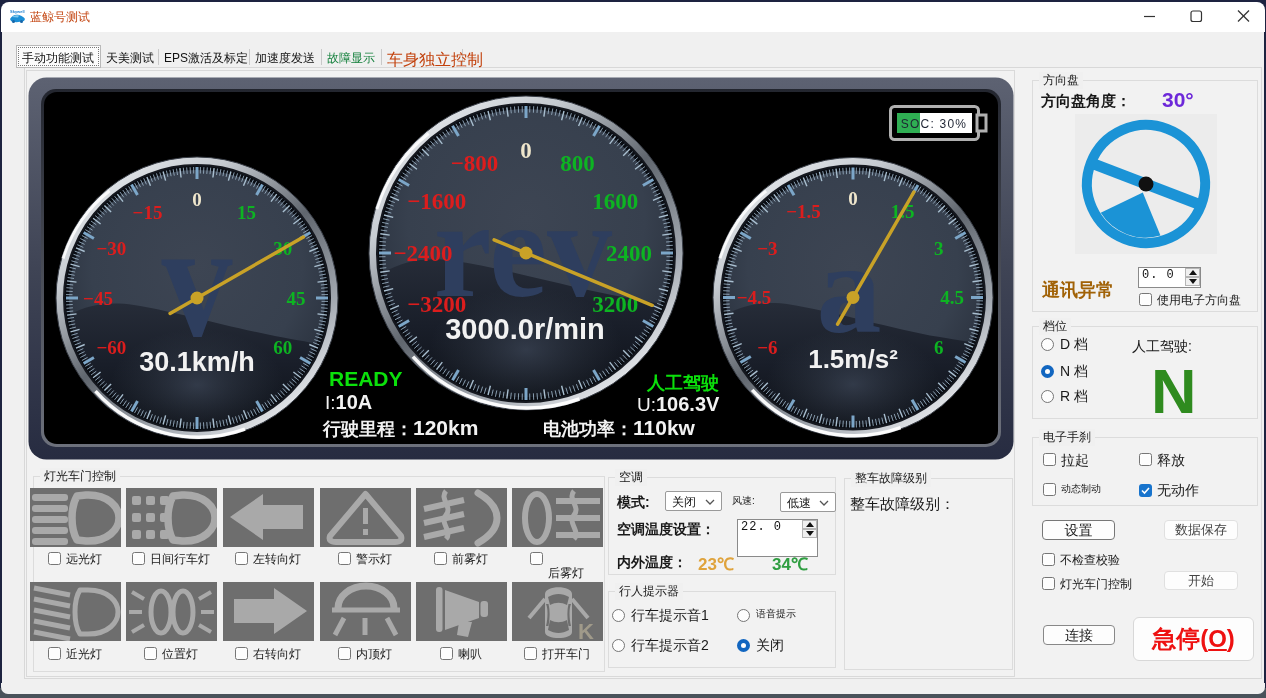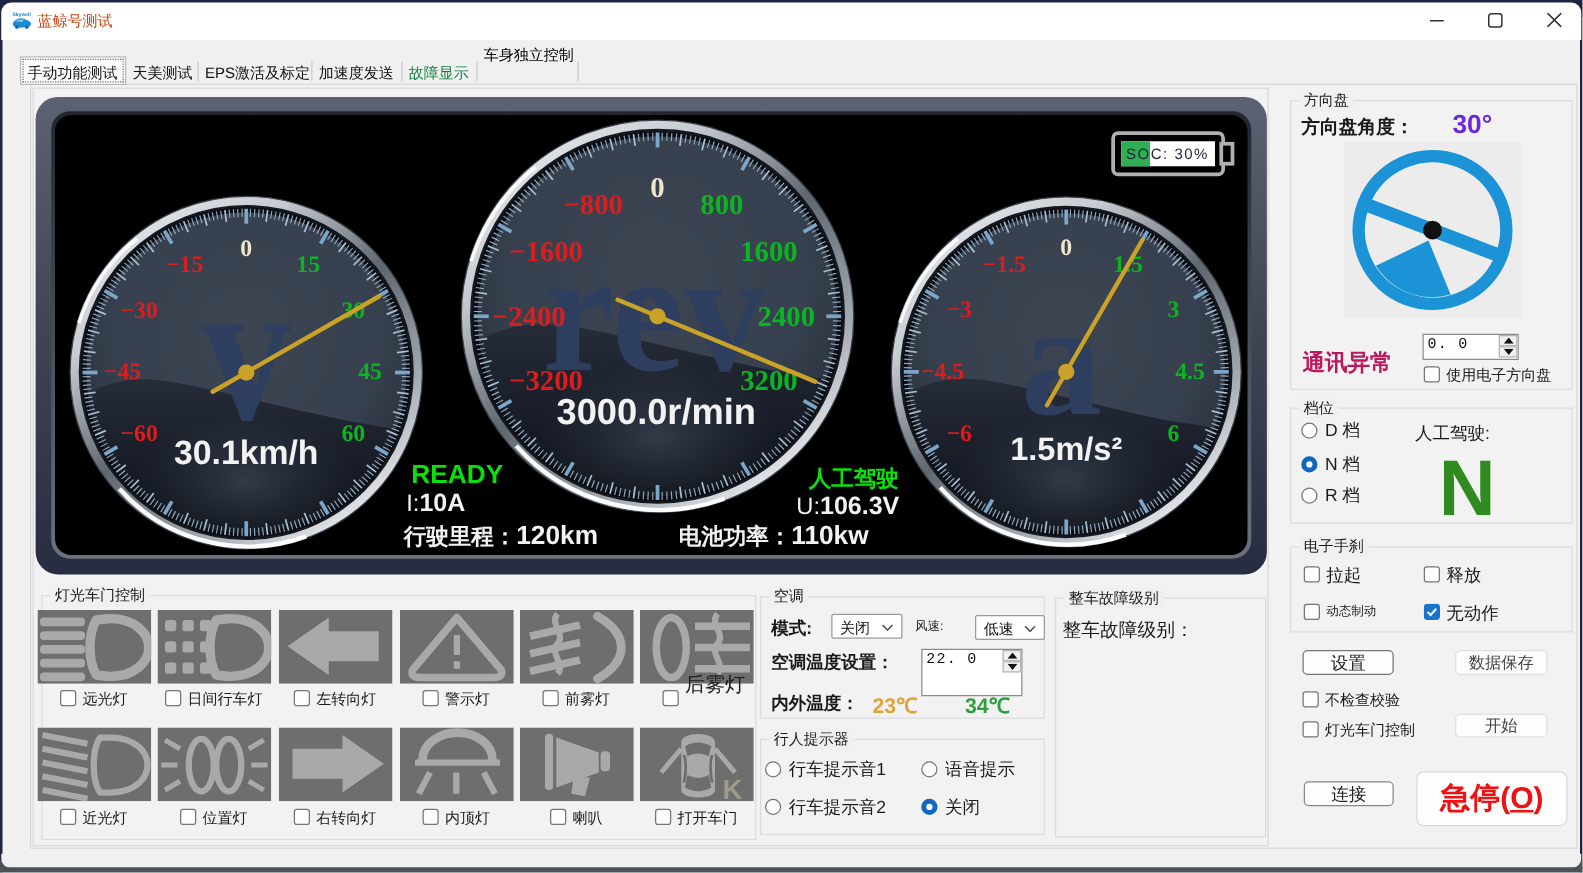--- a/index.html
+++ b/index.html
@@ -37,21 +37,21 @@
     <line x1="99" y1="4.5" x2="110" y2="15.5" stroke="#333" stroke-width="1.2"></line>
     <line x1="110" y1="4.5" x2="99" y2="15.5" stroke="#333" stroke-width="1.2"></line>
   </svg>
 <div class="abs" style="left:16px;top:45px;width:85px;height:23px;background:#fcfcfc;border:1px solid #b9b9b9;z-index:3"></div>
 <div class="abs" style="left:18px;top:47px;width:81px;height:19px;border:1px dotted #777;z-index:3"></div>
 <div class="abs" style="left:22px;top:50px;font-size:12px;color:#111;z-index:4">手动功能测试</div>
 <div class="abs" style="left:106px;top:50px;font-size:12px;color:#111;z-index:4">天美测试</div>
 <div class="abs" style="left:164px;top:50px;font-size:12px;color:#111;z-index:4">EPS激活及标定</div>
 <div class="abs" style="left:255px;top:50px;font-size:12px;color:#111;z-index:4">加速度发送</div>
 <div class="abs" style="left:327px;top:50px;font-size:12px;color:#15803d;z-index:4">故障显示</div>
-<div class="abs" style="left:387px;top:36px;font-size:12px;color:#000000;z-index:4">车身独立控制</div>
+<div class="abs" style="left:387px;top:50px;font-size:16px;color:#c2410c;z-index:4">车身独立控制</div>
 <div class="abs" style="left:158px;top:49px;width:1px;height:16px;background:#c9c9c9"></div>
 <div class="abs" style="left:249px;top:49px;width:1px;height:16px;background:#c9c9c9"></div>
 <div class="abs" style="left:321px;top:49px;width:1px;height:16px;background:#c9c9c9"></div>
 <div class="abs" style="left:381px;top:49px;width:1px;height:16px;background:#c9c9c9"></div>
 <div class="abs" style="left:462px;top:49px;width:1px;height:16px;background:#c9c9c9"></div>
 <div class="abs" style="left:24px;top:67px;width:1238px;height:612px;border:1px solid #d8d8d8;background:#f2f2f2"></div>
 <div class="abs" style="left:26px;top:70px;width:989px;height:607px;border:1px solid #d9d9d9"></div>
 <svg width="986" height="383" viewBox="0 0 986 383" xmlns="http://www.w3.org/2000/svg" style="position:absolute;left:28px;top:77px">
     <defs>
 <linearGradient id="chrome" x1="0" y1="0" x2="0.75" y2="1">
@@ -977,21 +977,21 @@
 <div class="lb" style="left:452px;top:551px;font-size:12px">前雾灯</div>
 <div class="ib" style="left:512px;top:488px"><svg width="91" height="59" viewBox="0 0 91 59" xmlns="http://www.w3.org/2000/svg">
       <rect width="91" height="59" fill="#6e6e6e"></rect>
       <ellipse cx="25" cy="30" rx="12" ry="24" stroke="#a9a9a9" stroke-width="6" fill="none"></ellipse>
       <line x1="44" y1="13" x2="88" y2="13" stroke="#a9a9a9" stroke-width="6"></line>
       <line x1="44" y1="30" x2="88" y2="30" stroke="#a9a9a9" stroke-width="6"></line>
       <line x1="44" y1="47" x2="88" y2="47" stroke="#a9a9a9" stroke-width="6"></line>
       <path d="M62,3 C55,11 69,19 62,27 C55,35 69,43 62,51" stroke="#a9a9a9" stroke-width="5" fill="none"></path>
     </svg></div>
 <div class="cb" style="left:530px;top:552px"></div>
-<div class="lb" style="left:548px;top:538px;font-size:16px">后雾灯</div>
+<div class="lb" style="left:548px;top:565px;font-size:12px">后雾灯</div>
 <div class="ib" style="left:30px;top:582px"><svg width="91" height="59" viewBox="0 0 91 59" xmlns="http://www.w3.org/2000/svg">
       <rect width="91" height="59" fill="#6e6e6e"></rect>
       <line x1="4" y1="6" x2="40" y2="13" stroke="#a9a9a9" stroke-width="5"></line>
       <line x1="4" y1="17" x2="40" y2="24" stroke="#a9a9a9" stroke-width="5"></line>
       <line x1="4" y1="28" x2="40" y2="35" stroke="#a9a9a9" stroke-width="5"></line>
       <line x1="4" y1="39" x2="40" y2="46" stroke="#a9a9a9" stroke-width="5"></line>
       <line x1="4" y1="50" x2="40" y2="57" stroke="#a9a9a9" stroke-width="5"></line>
       <path d="M50,8 L58,8 C79,8 88,20 88,30 C88,40 79,52 58,52 L50,52 C46,46 45,38 45,30 C45,22 46,14 50,8 Z" stroke="#a9a9a9" stroke-width="5" fill="none" stroke-linejoin="round"></path>
     </svg></div>
 <div class="cb" style="left:48px;top:647px"></div>
@@ -1070,43 +1070,43 @@
     </svg>
   </div>
 <div class="lb" style="left:617px;top:554px;font-size:14px;font-weight:bold">内外温度：</div>
 <div class="lb" style="left:698px;top:552px;font-size:17px;color:#dfa33c;font-weight:bold">23℃</div>
 <div class="lb" style="left:772px;top:552px;font-size:17px;color:#2f9e41;font-weight:bold">34℃</div>
 <div class="gb" style="left:608px;top:591px;width:228px;height:77px"></div>
 <div class="gbt" style="left:615px;top:583px">行人提示器</div>
 <div class="rd" style="left:612px;top:609px"></div>
 <div class="lb" style="left:631px;top:607px;font-size:14px">行车提示音1</div>
 <div class="rd" style="left:737px;top:609px"></div>
-<div class="lb" style="left:756px;top:607px;font-size:14px">语音提示</div>
+<div class="lb" style="left:756px;top:607px;font-size:10px">语音提示</div>
 <div class="rd" style="left:612px;top:639px"></div>
 <div class="lb" style="left:631px;top:637px;font-size:14px">行车提示音2</div>
 <div class="rdc" style="left:737px;top:639px"></div>
 <div class="lb" style="left:756px;top:637px;font-size:14px">关闭</div>
 <div class="gb" style="left:844px;top:478px;width:169px;height:192px"></div>
 <div class="gbt" style="left:851px;top:470px">整车故障级别</div>
 <div class="lb" style="left:850px;top:495px;font-size:15px">整车故障级别：</div>
 <div class="gb" style="left:1032px;top:80px;width:226px;height:232px"></div>
 <div class="gbt" style="left:1039px;top:72px">方向盘</div>
 <div class="lb" style="left:1041px;top:92px;font-size:15px;font-weight:bold">方向盘角度：</div>
 <div class="lb" style="left:1162px;top:88px;font-size:21px;font-weight:bold;color:#6d28d9">30°</div>
 <div class="abs" style="left:1075px;top:114px;width:142px;height:140px;background:#ececec">
 <svg width="142" height="140" viewBox="0 0 142 140">
 <g transform="rotate(21 71 70)">
 <circle cx="71" cy="70" r="59" stroke="#1b93d6" stroke-width="10" fill="none"></circle>
 <rect x="12" y="64.5" width="118" height="11" fill="#1b93d6"></rect>
 <path d="M71,79 L39,113 A53,53 0 0 0 103,113 Z" fill="#1b93d6"></path>
 </g>
 <circle cx="71" cy="70" r="7.5" fill="#111"></circle>
 </svg></div>
-<div class="lb" style="left:1042px;top:278px;font-size:18px;font-weight:bold;color:#be185d">通讯异常</div>
-<div class="sp" style="left:1138px;top:267px;width:77px;height:21px">
+<div class="lb" style="left:1042px;top:278px;font-size:18px;font-weight:bold;color:#a16207">通讯异常</div>
+<div class="sp" style="left:1138px;top:267px;width:63px;height:21px">
     <div style="position:absolute;left:3px;top:0px;font-family:Liberation Mono,monospace;font-size:12px;letter-spacing:1px">0. 0</div>
     <div style="position:absolute;right:0;top:0;width:15px;height:9px;background:#f0f0f0;border:1px solid #b5b5b5"></div>
     <div style="position:absolute;right:0;top:9px;width:15px;height:9px;background:#f0f0f0;border:1px solid #b5b5b5"></div>
     <svg style="position:absolute;right:3.5px;top:2px" width="8" height="5" viewBox="0 0 8 5">
       <polygon points="4,0 8,5 0,5" fill="#111"></polygon>
     </svg>
     <svg style="position:absolute;right:3.5px;top:11px" width="8" height="5" viewBox="0 0 8 5">
       <polygon points="4,5 8,0 0,0" fill="#111"></polygon>
     </svg>
   </div>

